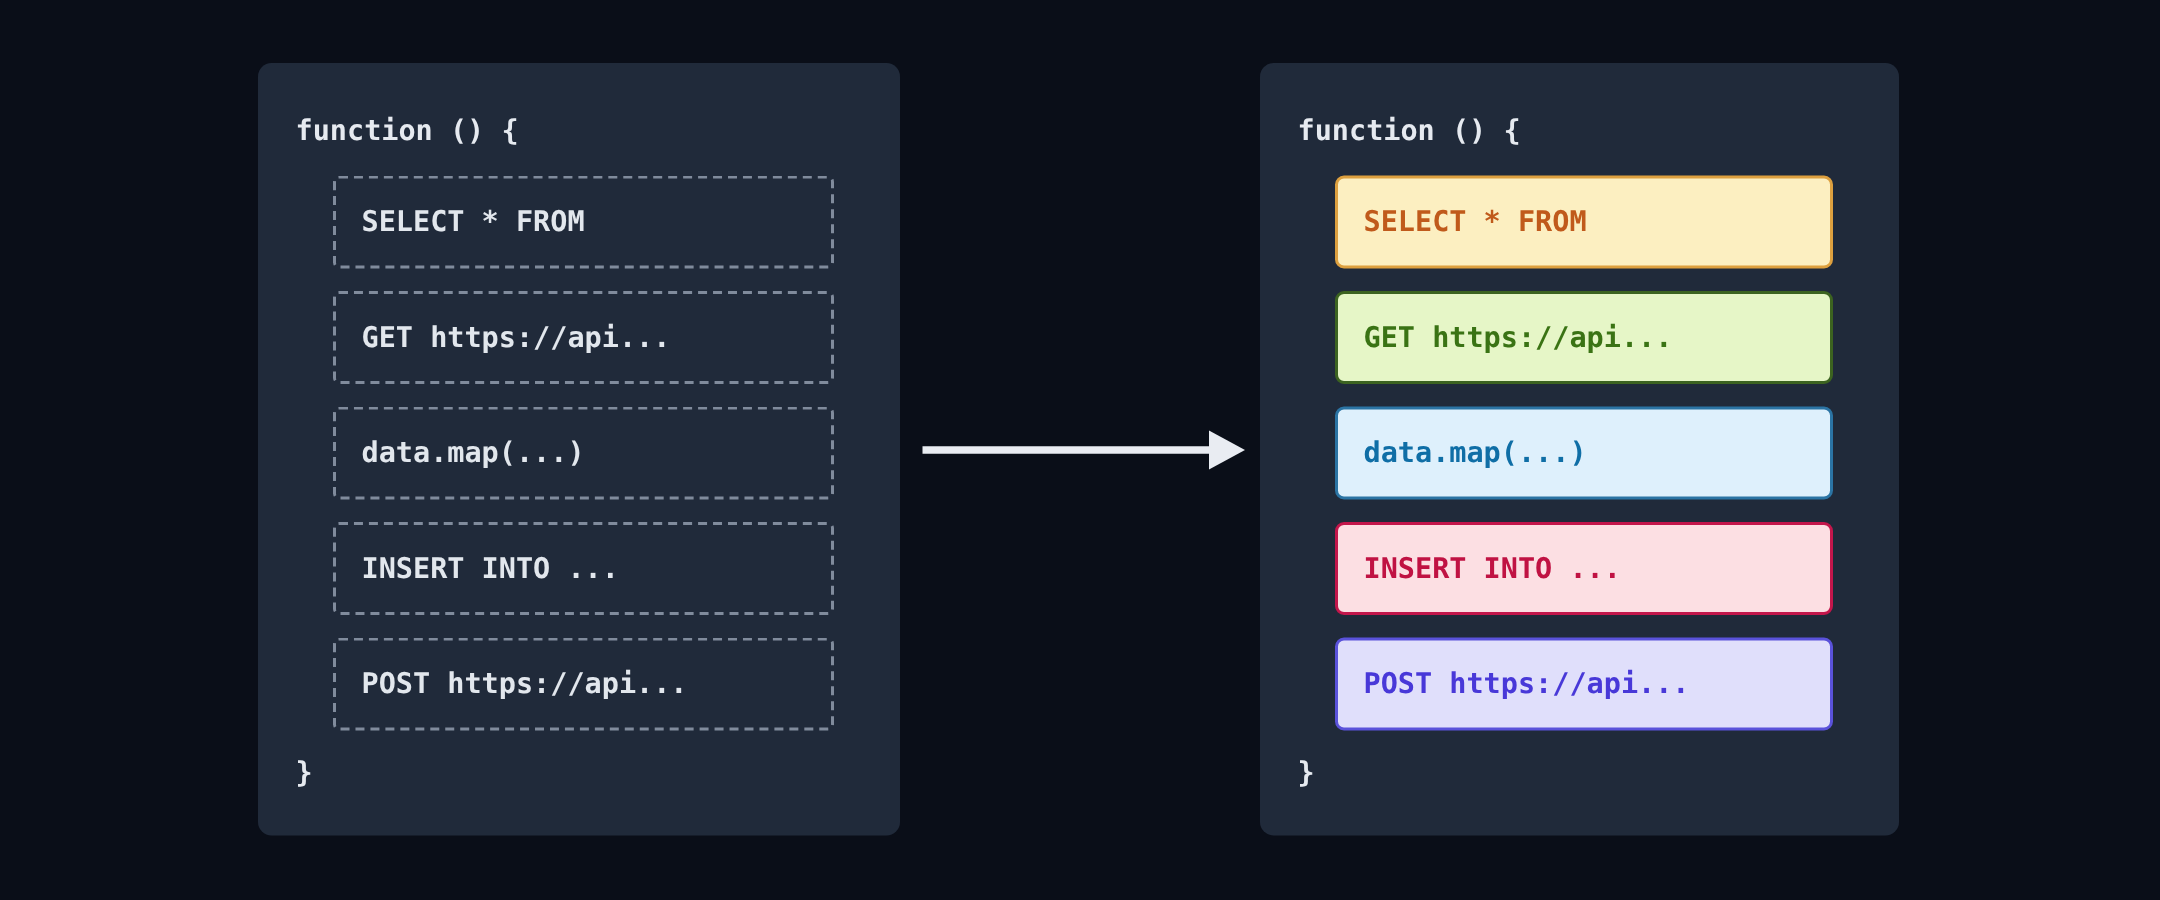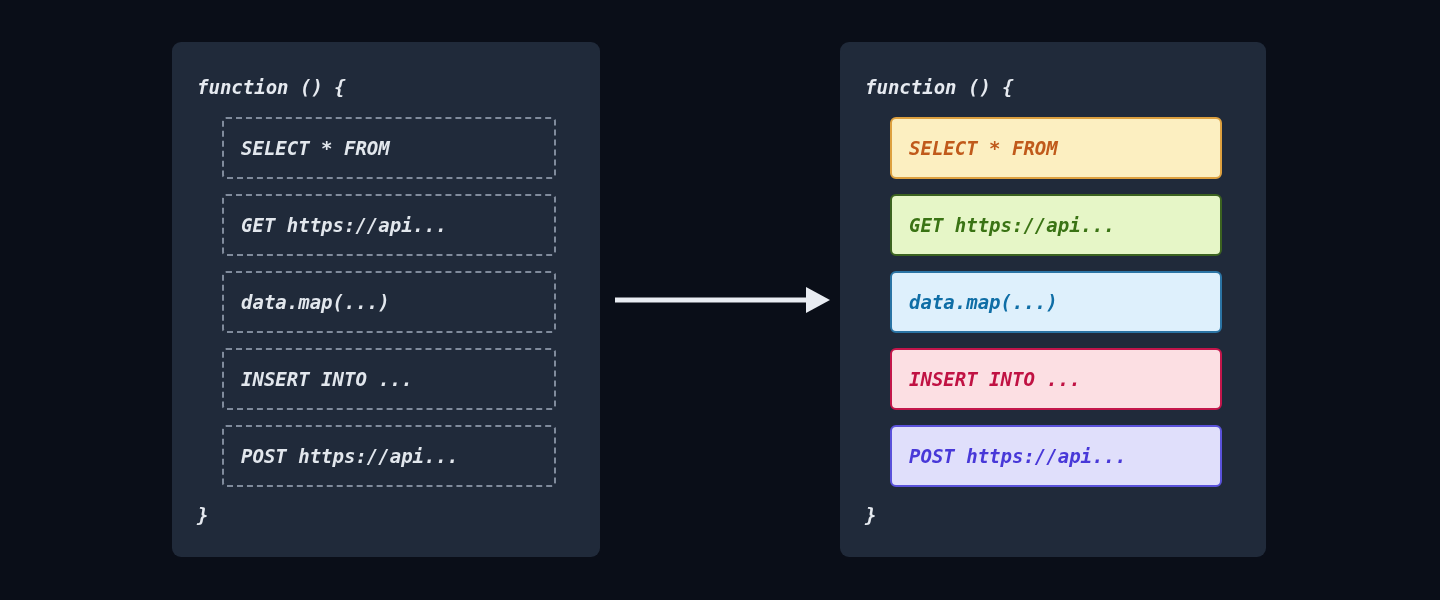--- a/index.html
+++ b/index.html
@@ -11,21 +11,20 @@
     font-family: "DejaVu Sans Mono", "Liberation Mono", monospace;
   }
   .panel {
     position: absolute;
     top: 42px;
     height: 515px;
     background: #202a3a;
     border-radius: 9px;
     box-sizing: border-box;
     padding: 32px 0 0 25px;
-    font-style: italic;
   }
   .panel.left  { left: 172px; width: 428px; }
   .panel.right { left: 840px; width: 426px; }
   .fn-header, .fn-footer {
     color: #e6eaf0;
     font-size: 19px;
     font-weight: bold;
     line-height: 26px;
     white-space: pre;
   }

